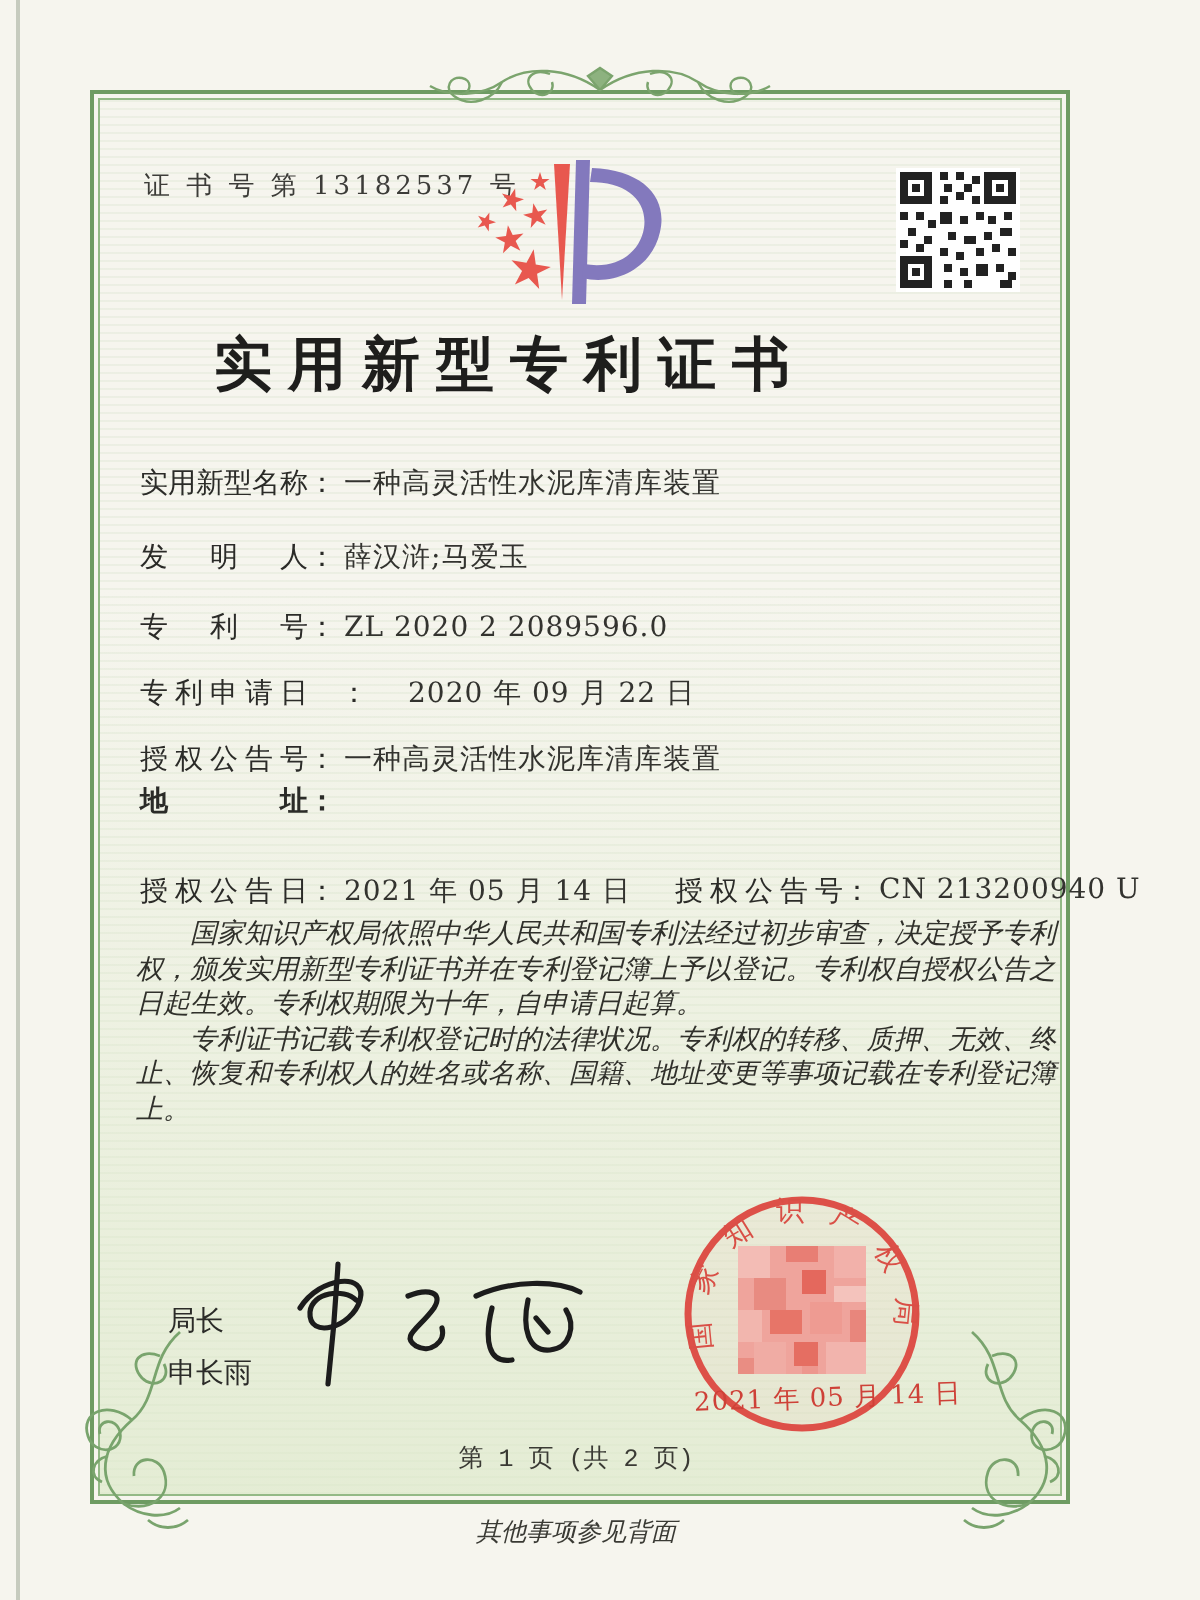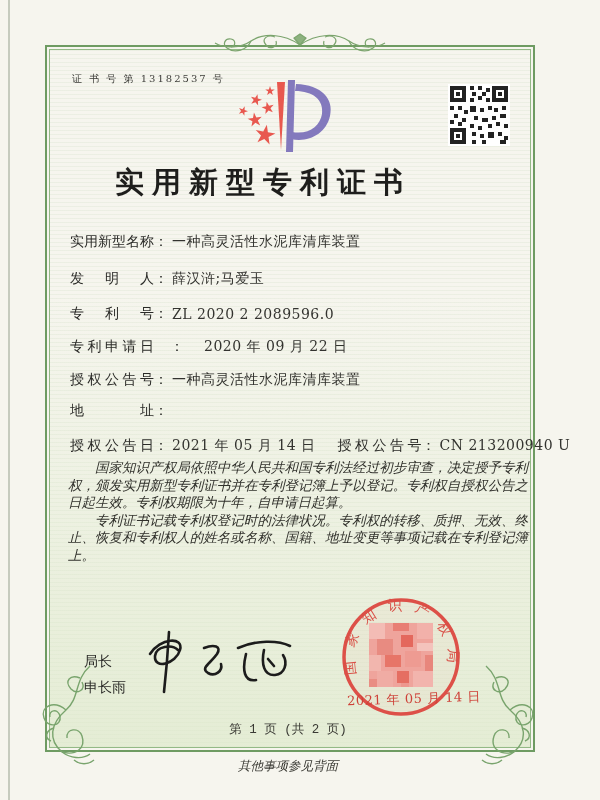--- a/index.html
+++ b/index.html
@@ -13,25 +13,25 @@
   
   .frame{position:absolute;left:45px;top:45px;width:486px;height:703px;border:2.5px solid #6e9b62;}
   .frame-inner{
     position:absolute;inset:2px;border:1px solid #93b986;
     background:
       linear-gradient(180deg, rgba(236,238,222,0) 35%, rgba(219,232,199,.65) 100%),
       repeating-linear-gradient(180deg, rgba(146,184,130,.10) 0 1px, rgba(0,0,0,0) 1px 4px);
   }
   .ornament{position:absolute;pointer-events:none;}
   
-  .cert-no{position:absolute;left:72px;top:72px;font-size:10px;letter-spacing:2px;color:#3c3c38;}
+  .cert-no{position:absolute;left:72px;top:84px;font-size:13px;letter-spacing:2px;color:#3c3c38;}
   .logo{position:absolute;left:228px;top:74px;}
   .qr{position:absolute;left:448px;top:84px;}
   .title{
-    position:absolute;left:38px;top:163px;width:442px;text-align:center;
+    position:absolute;left:30px;top:163px;width:442px;text-align:center;
     font-size:29px;font-weight:bold;letter-spacing:8px;text-indent:8px;color:#1e1e1c;
   }
   
   .frow{position:absolute;left:70px;font-size:14px;display:flex;align-items:center;white-space:nowrap;}
   .lbl{display:inline-block;width:84px;text-align:justify;text-align-last:justify;color:#2b2b28;flex:none;}
   .colon{flex:none;margin-right:4px;}
   .val{letter-spacing:.5px;color:#33332f;}
   .addr .val{white-space:normal;width:370px;line-height:17px;}
   .addr .l2{display:block;}
   .pair{display:flex;white-space:nowrap;}
@@ -150,21 +150,21 @@
 <div class="frow" style="top:338px;gap:16px;">
   <span class="lbl">专利申请日</span>
     <span class="colon">：</span>
     <span class="val">2020 年 09 月 22 日</span>
 </div>
 <div class="frow" style="top:371px;">
   <span class="lbl">授权公告号</span>
     <span class="colon">：</span>
     <span class="val">一种高灵活性水泥库清库装置</span>
 </div>
-<div class="frow addr" style="top:402px;">
+<div class="frow addr" style="top:392px;font-weight:bold;">
   <span class="lbl">地址</span>
     <span class="colon">：</span>
 </div>
 <div class="frow" style="top:437px;">
   <span class="pair">
     <span class="lbl">授权公告日</span>
       <span class="colon">：</span>
       <span class="val">2021 年 05 月 14 日</span>
   </span>
   <span class="pair">

